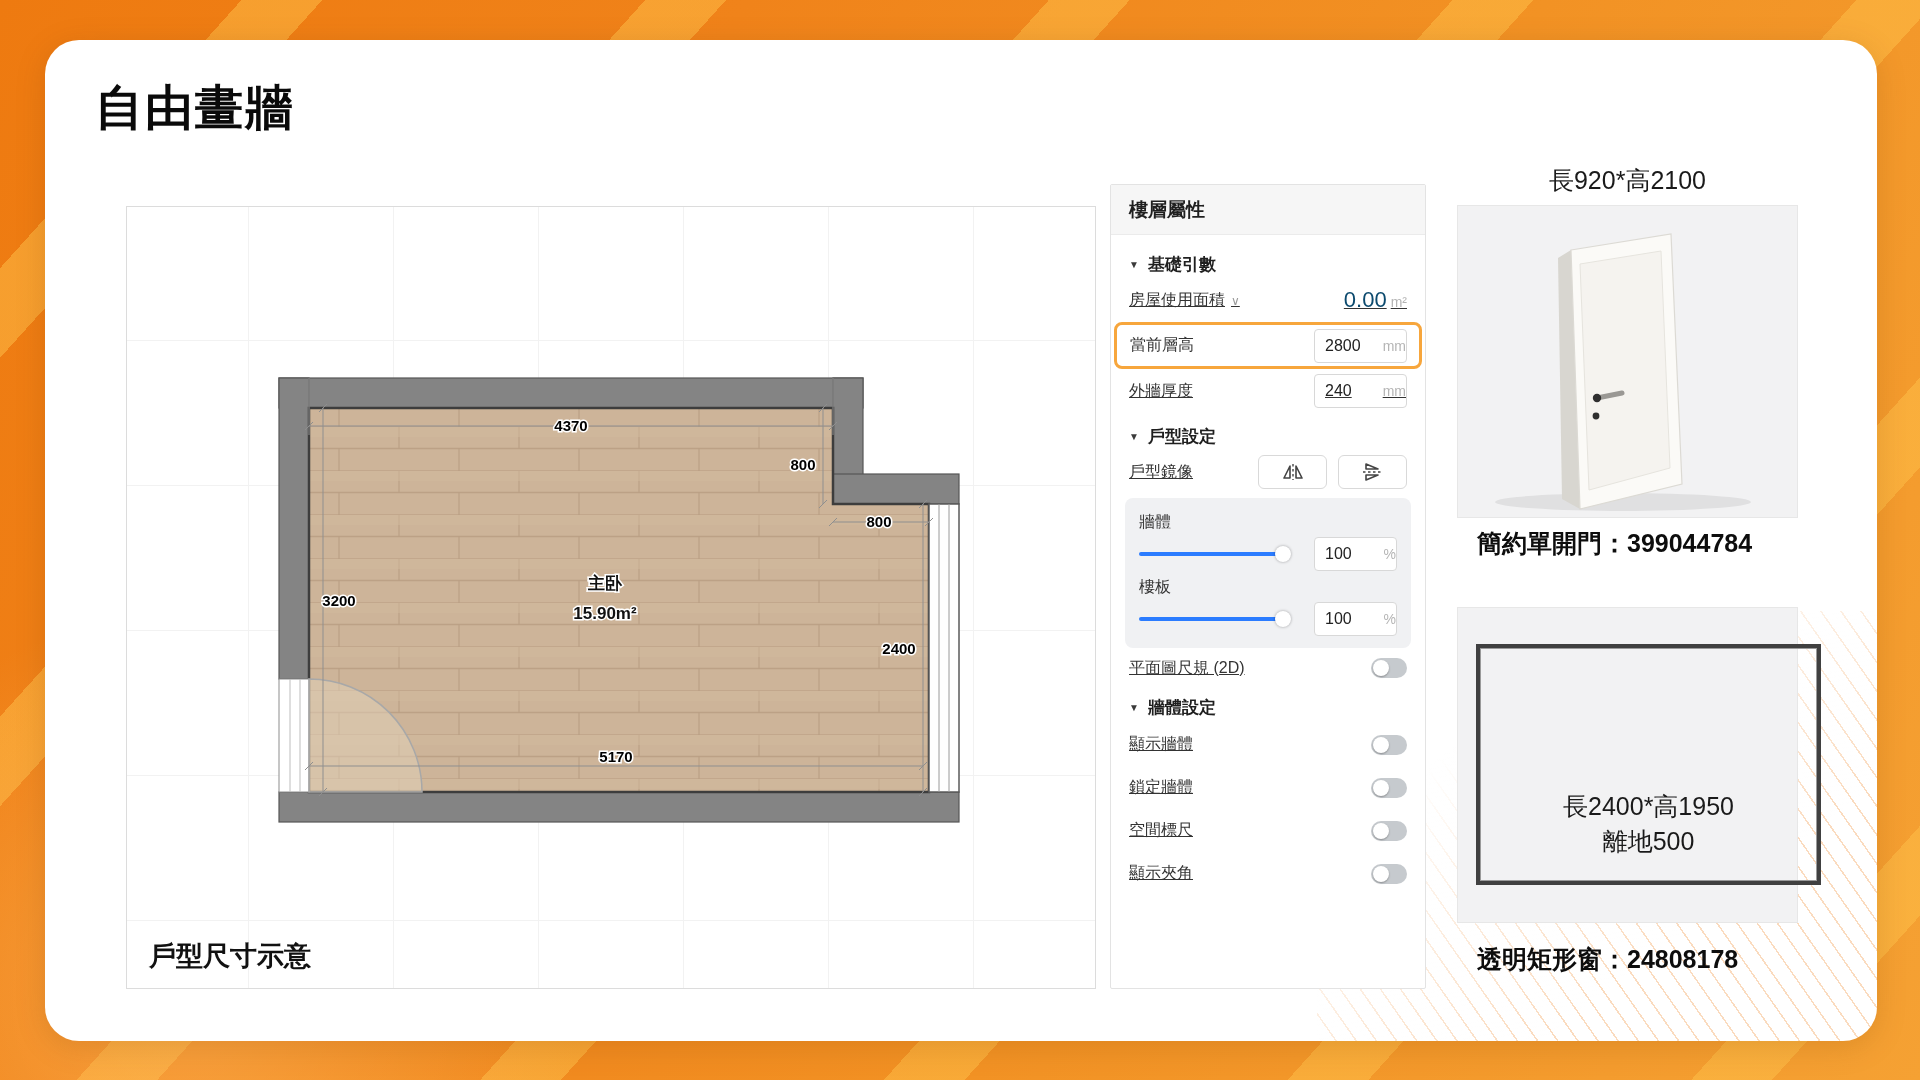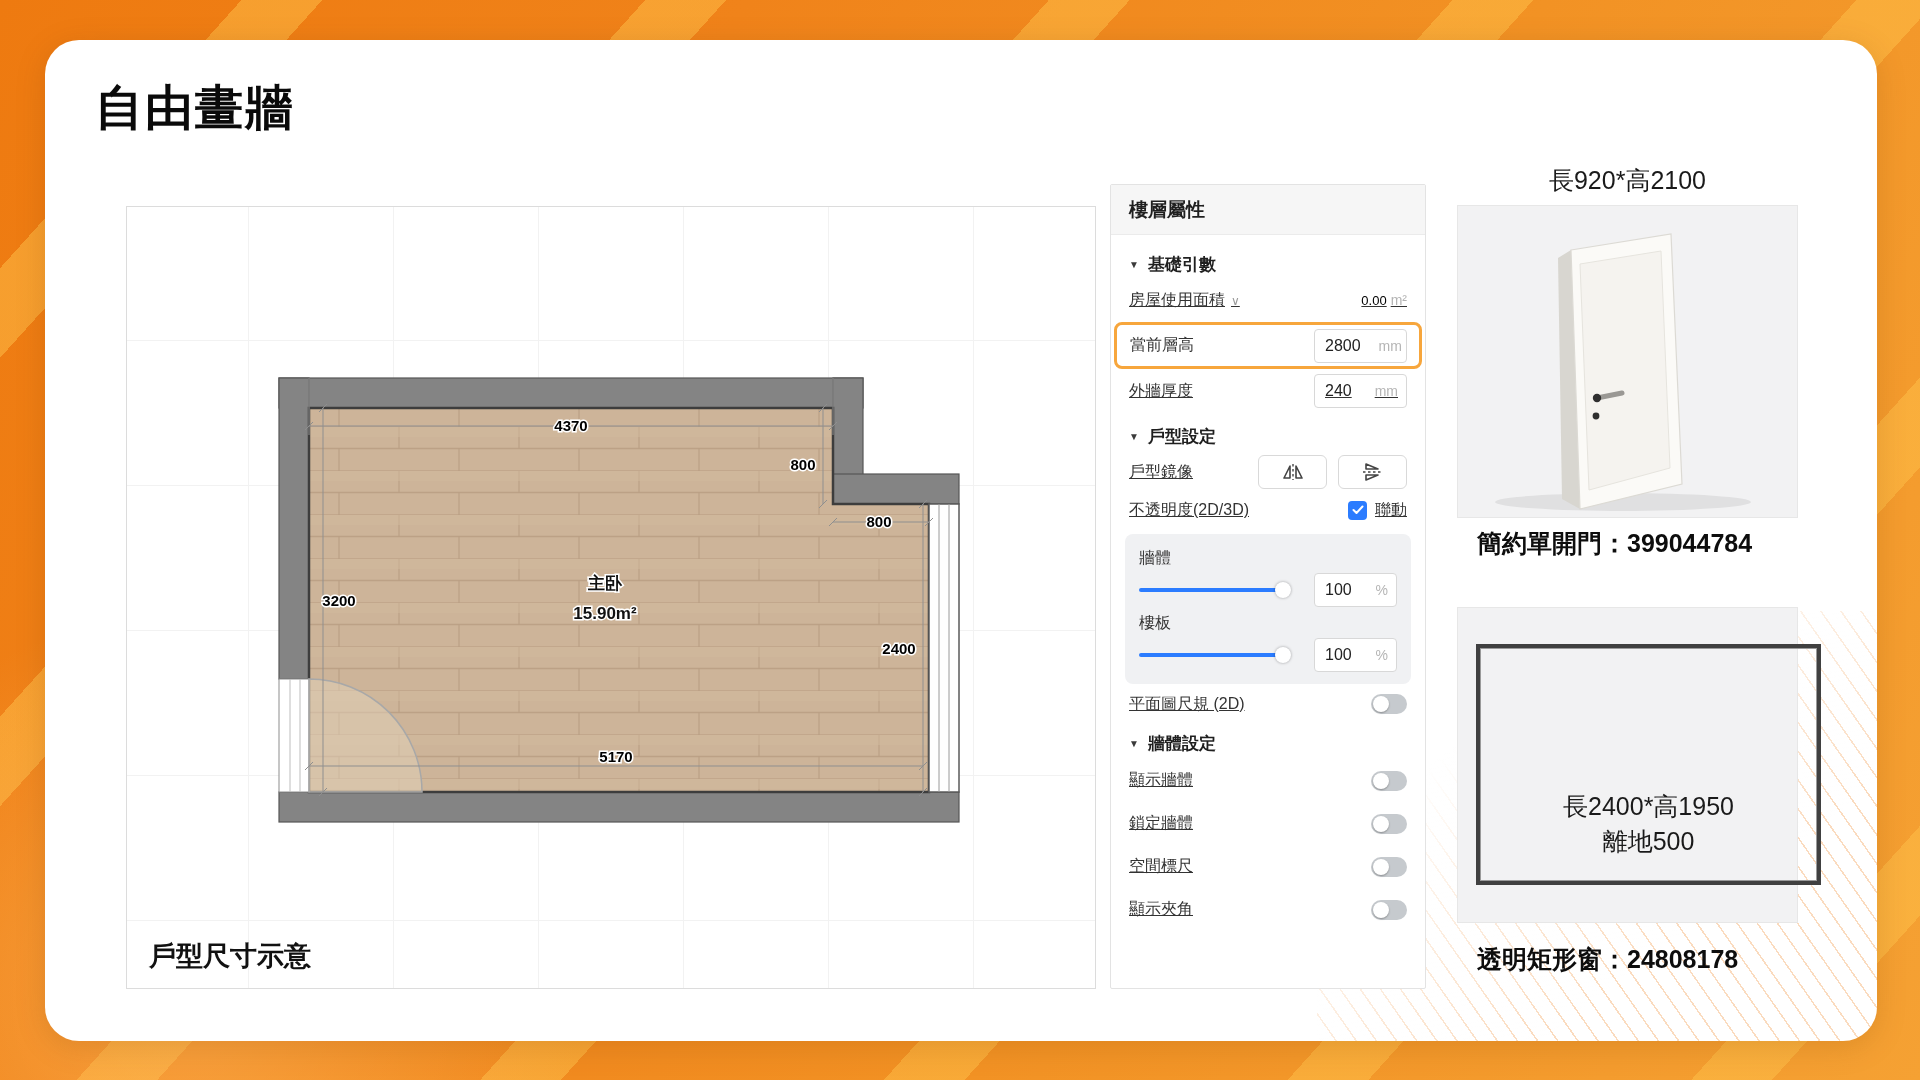--- a/index.html
+++ b/index.html
@@ -34,25 +34,25 @@
   
   .panel{position:absolute;left:1065px;top:144px;width:316px;height:805px;background:#fff;border:1px solid #e3e3e3;
     border-radius:2px;overflow:hidden;box-sizing:border-box;}
   .p-header{height:49px;background:#f6f6f6;border-bottom:1px solid #ebebeb;display:flex;align-items:center;
     padding-left:18px;font-size:19px;font-weight:700;color:#1f1f1f;}
   .p-body{padding:4px 18px 0;}
   .sec{display:flex;align-items:center;gap:9px;font-weight:700;font-size:17px;color:#1f1f1f;margin:14px 0 4px;}
   .tri{font-size:10px;color:#3a3a3a;}
   .prow{display:flex;align-items:center;justify-content:space-between;min-height:40px;font-size:16px;color:#333;text-decoration:underline;}
   .chev{color:#9a9a9a;font-size:12px;margin-left:6px;}
-  .areaval{color:#000000;font-size:13px;padding-left:48px;} .areaunit{color:#b3b3b3;font-size:14px;margin-left:4px;}
+  .areaval{color:#0c4a6e;font-size:22px;padding-left:48px;} .areaunit{color:#b3b3b3;font-size:14px;margin-left:4px;}
   .hl-row{margin:2px -15px;padding:2px 12px 2px 13px;border:3px solid #F7A63C;border-radius:8px;
     display:flex;align-items:center;justify-content:space-between;height:37px;font-size:16px;color:#333;background:#fff;}
   .ibox{width:93px;height:34px;border:1px solid #d8d8d8;border-radius:4px;background:#fff;box-sizing:border-box;
-    display:flex;align-items:center;justify-content:space-between;padding:0 8px 0 10px;font-size:16px;color:#222;}
+    display:flex;align-items:center;justify-content:space-between;padding:0 0 0 10px;font-size:16px;color:#222;}
   .unit{color:#b5b5b5;font-size:14px;margin-left:18px;}
   .deg{align-self:flex-start;line-height:15px;margin-top:2px;font-size:15px;}
   .btnrow{display:flex;gap:11px;}
   .mbtn{width:67px;height:32px;border:1px solid #d9d9d9;border-radius:6px;background:#fff;
     display:flex;align-items:center;justify-content:center;}
   .rbtn{width:42px;height:28px;border:1px solid #d9d9d9;border-radius:4px;background:#fff;
     display:flex;align-items:center;justify-content:center;}
   .cbx{width:19px;height:19px;background:#2B7CFF;border-radius:4px;display:flex;align-items:center;justify-content:center;}
   .linkwrap{display:flex;align-items:center;gap:8px;}
   .gbox{background:#f0f1f3;border-radius:8px;padding:8px 14px 12px;margin:6px -4px 0;}
@@ -223,31 +223,20 @@
               <svg width="24" height="22" viewBox="0 0 24 22">
                 <path d="M5 8 L17 8 L5 3 Z" fill="none" stroke="#444" stroke-width="1.6" stroke-linejoin="round"></path>
                 <path d="M5 14 L17 14 L5 19 Z" fill="none" stroke="#444" stroke-width="1.6" stroke-linejoin="round"></path>
                 <line x1="2" y1="11" x2="22" y2="11" stroke="#444" stroke-width="1.4" stroke-dasharray="2.5 2.5"></line>
               </svg>
             </span>
           </span>
         </div>
 
 
-        <div class="prow" style="min-height:36px;">
-          <span>不透明度(2D/3D)</span>
-          <span class="linkwrap">
-            <span class="cbx">
-              <svg width="12" height="10" viewBox="0 0 12 10">
-                <path d="M1.5 5 L4.5 8 L10.5 1.5" fill="none" stroke="#fff" stroke-width="2" stroke-linecap="round" stroke-linejoin="round"></path>
-              </svg>
-            </span>
-            <span>聯動</span>
-          </span>
-        </div>
 
         <div class="gbox">
           <div class="glabel">牆體</div>
           <div class="sldrow">
             <span class="sld">
               <span class="track"></span>
               <span class="knob"></span>
             </span>
             <span class="ibox small">
               <span>100</span>

